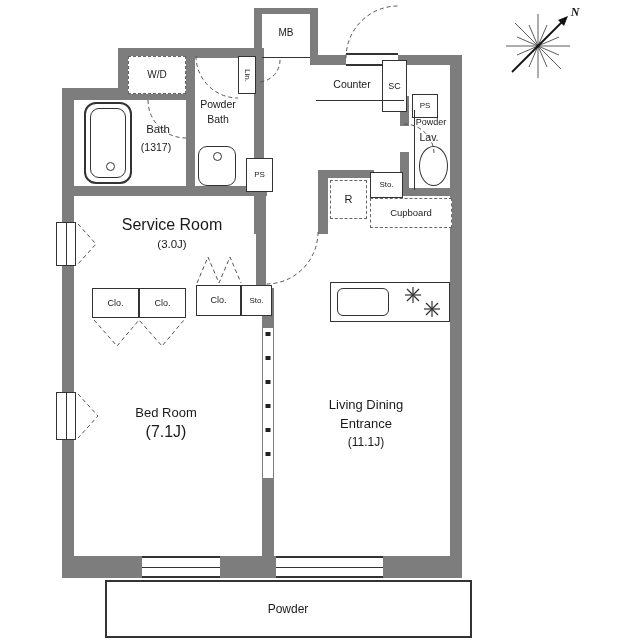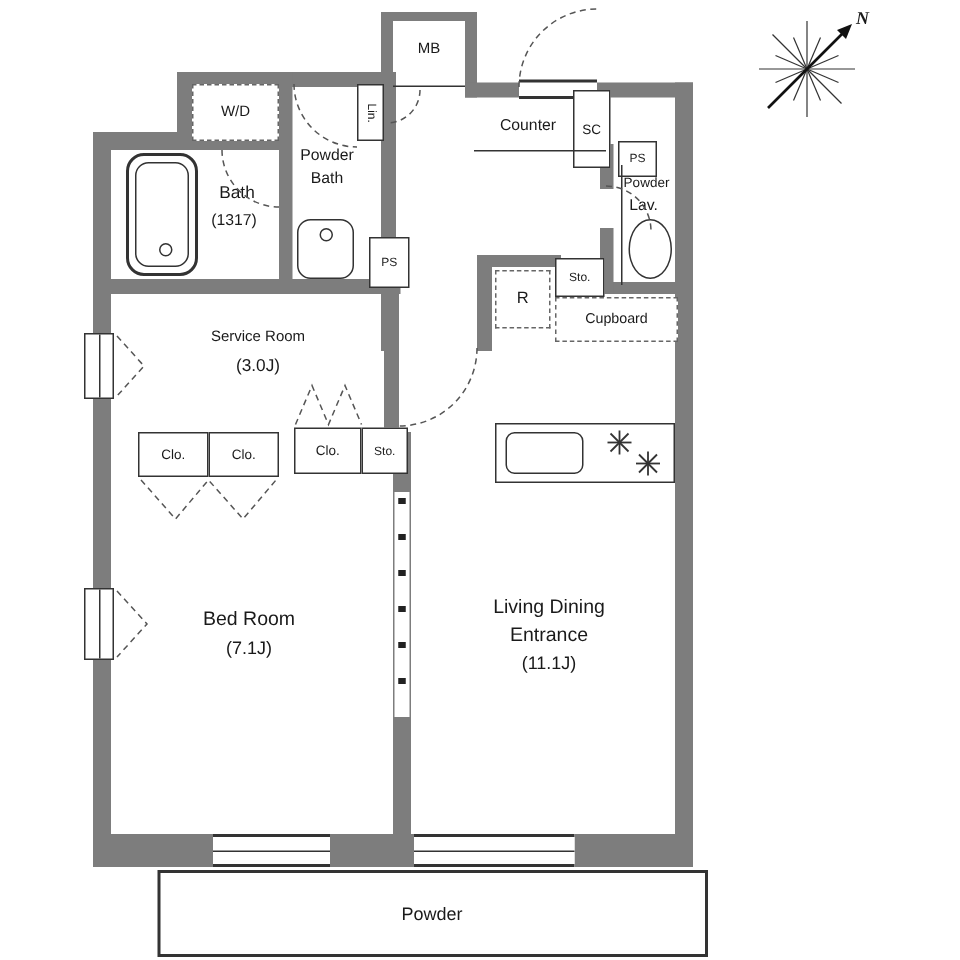--- a/index.html
+++ b/index.html
@@ -107,24 +107,24 @@
   <div class="balcony" style="left:105px;top:580px;width:367px;height:58px"></div>
 
   <div class="lbl" style="left:286px;top:33px;font-size:10px">MB</div>
   <div class="lbl" style="left:352px;top:84px;font-size:10.5px">Counter</div>
   <div class="lbl" style="left:218px;top:104px;font-size:10.5px">Powder</div>
   <div class="lbl" style="left:218px;top:119px;font-size:10.5px">Bath</div>
   <div class="lbl" style="left:158px;top:130px;font-size:11.5px">Bath</div>
   <div class="lbl" style="left:156px;top:147px;font-size:10.5px">(1317)</div>
   <div class="lbl" style="left:431px;top:122px;font-size:9px">Powder</div>
   <div class="lbl" style="left:429px;top:137px;font-size:10.5px">Lav.</div>
-  <div class="lbl" style="left:172px;top:225px;font-size:10px">Service Room</div>
+  <div class="lbl" style="left:172px;top:225px;font-size:16px">Service Room</div>
   <div class="lbl" style="left:172px;top:245px;font-size:11.5px">(3.0J)</div>
   <div class="lbl" style="left:166px;top:412px;font-size:13px">Bed Room</div>
-  <div class="lbl" style="left:166px;top:432px;font-size:12px">(7.1J)</div>
+  <div class="lbl" style="left:166px;top:432px;font-size:16px">(7.1J)</div>
   <div class="lbl" style="left:366px;top:404px;font-size:13px">Living Dining</div>
   <div class="lbl" style="left:366px;top:423px;font-size:13px">Entrance</div>
   <div class="lbl" style="left:366px;top:442px;font-size:12px">(11.1J)</div>
   <div class="lbl" style="left:288px;top:609px;font-size:12px">Powder</div>
   <div class="lbl" style="left:575px;top:12px;font-size:12px;font-weight:bold;font-family:'Liberation Serif',serif;font-style:italic">N</div>
 
   <svg class="overlay" width="640" height="640" viewBox="0 0 640 640">
 
     <path class="arc" d="M346,58 A52,52 0 0 1 398,6"></path>
     <path class="arc" d="M280,60 A22,22 0 0 1 258,82"></path>

